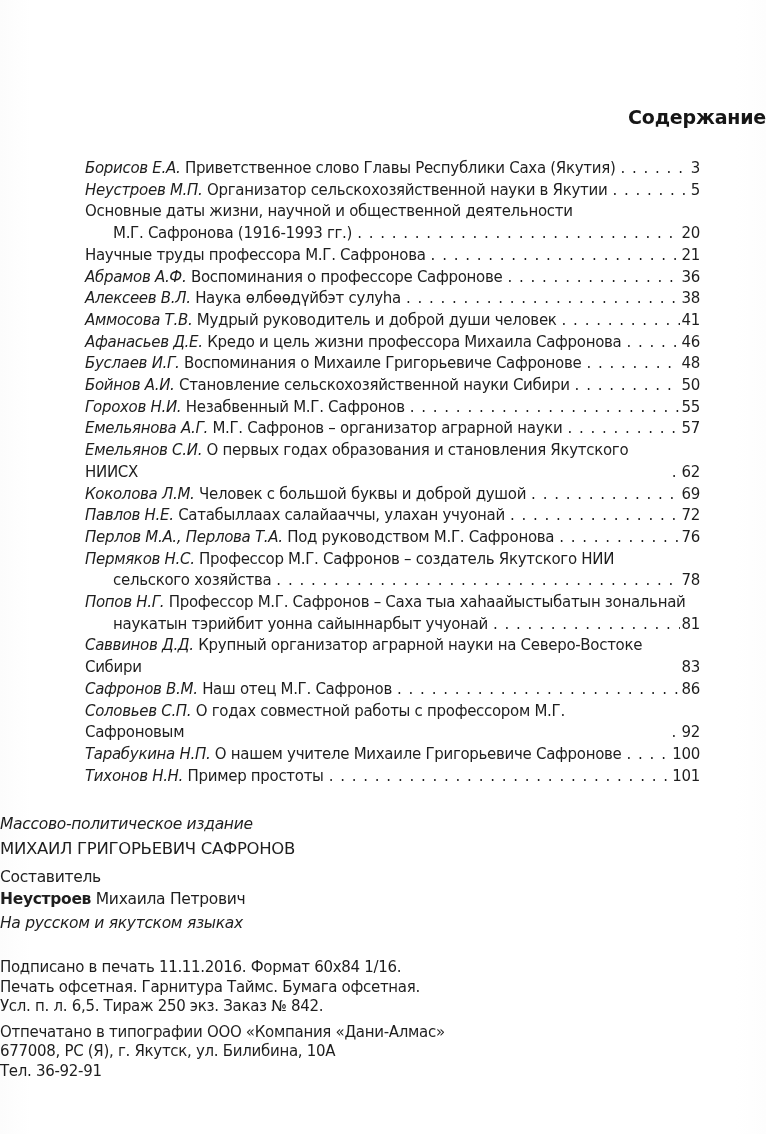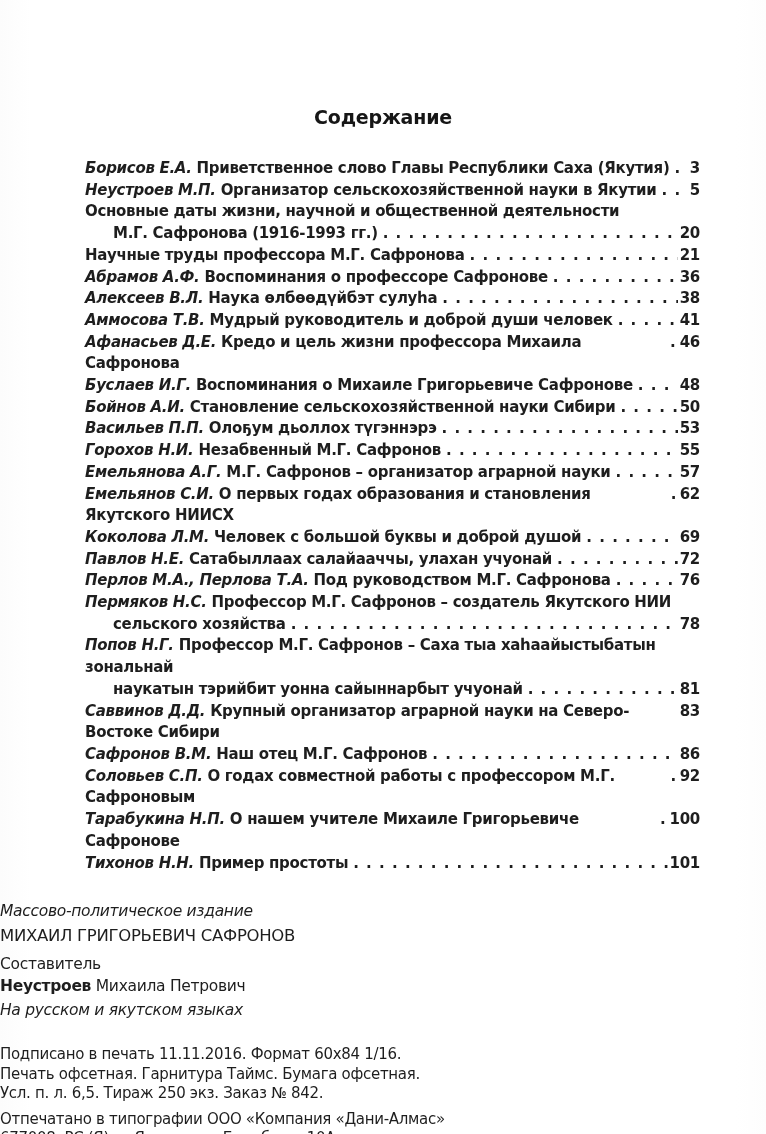--- a/index.html
+++ b/index.html
@@ -12,38 +12,37 @@
   }
   .page {
     position:relative;
     width:766px; height:1134px;
     background:linear-gradient(90deg,#fcfcfc 0%,#ffffff 4%,#ffffff 96%,#fdfdfd 100%);
     overflow:hidden;
   }
   .title {
     margin:0;
     padding-top:106px;
-    text-align:center;
+    text-align:right;
     font-size:19px;
     font-weight:bold;
     letter-spacing:-0.2px;
     color:#161616;
   }
   .toc {
     margin:30px 66px 0 85px;
     font-size:15px;
     letter-spacing:-0.3px;
   }
   .toc-row { margin:0; }
   .toc-line {
     display:flex;
-    align-items:flex-start;
+    align-items:flex-end;
     line-height:21.7px;
     min-height:21.7px;
-    font-weight:bold;
   }
   .toc-text { flex:0 1 auto; }
   .author { font-style:italic; }
   .cont { padding-left:28px; }
   .leader {
     flex:1 1 8px;
     min-width:0;
     overflow:hidden;
     white-space:nowrap;
     margin:0 2px 0 5px;
@@ -150,27 +149,20 @@
       </div>
       <div class="toc-row">
         <div class="toc-line">
           <span class="toc-text"><span class="author">Бойнов А.И. </span><span>Становление сельскохозяйственной науки Сибири</span></span>
           <span class="leader"></span>
           <span class="pg">50</span>
         </div>
       </div>
       <div class="toc-row">
         <div class="toc-line">
-          <span class="toc-text"><span class="author">Васильев П.П. </span><span>Олоҕум дьоллох түгэннэрэ</span></span>
-          <span class="leader"></span>
-          <span class="pg">53</span>
-        </div>
-      </div>
-      <div class="toc-row">
-        <div class="toc-line">
           <span class="toc-text"><span class="author">Горохов Н.И. </span><span>Незабвенный М.Г. Сафронов</span></span>
           <span class="leader"></span>
           <span class="pg">55</span>
         </div>
       </div>
       <div class="toc-row">
         <div class="toc-line">
           <span class="toc-text"><span class="author">Емельянова А.Г. </span><span>М.Г. Сафронов – организатор аграрной науки</span></span>
           <span class="leader"></span>
           <span class="pg">57</span>

